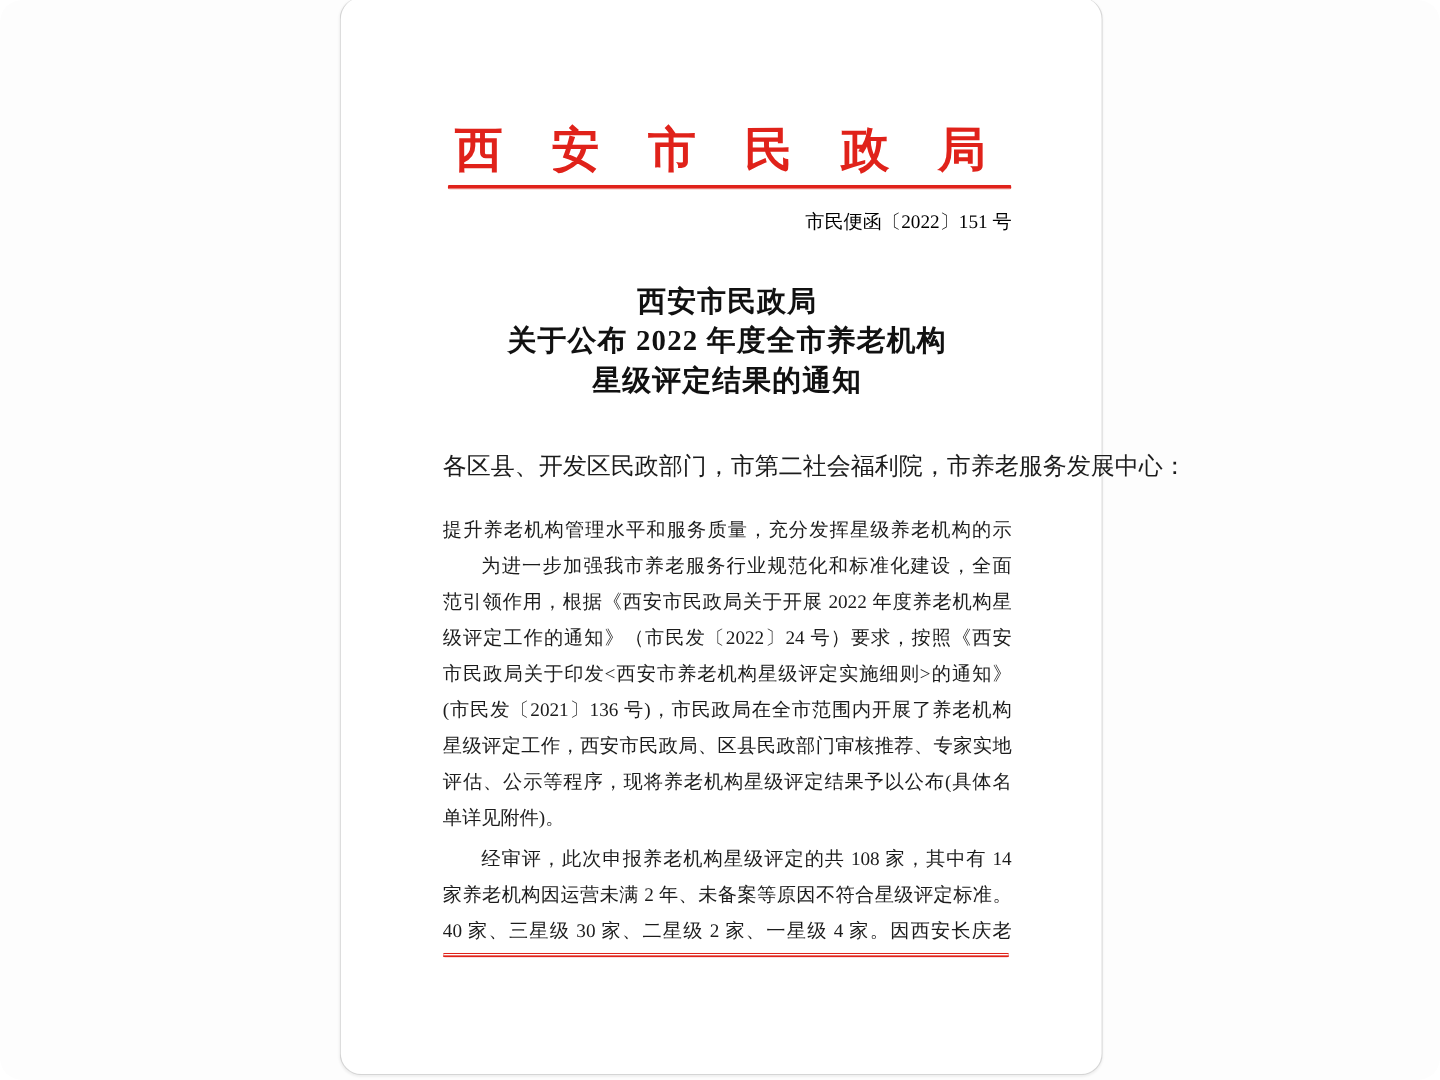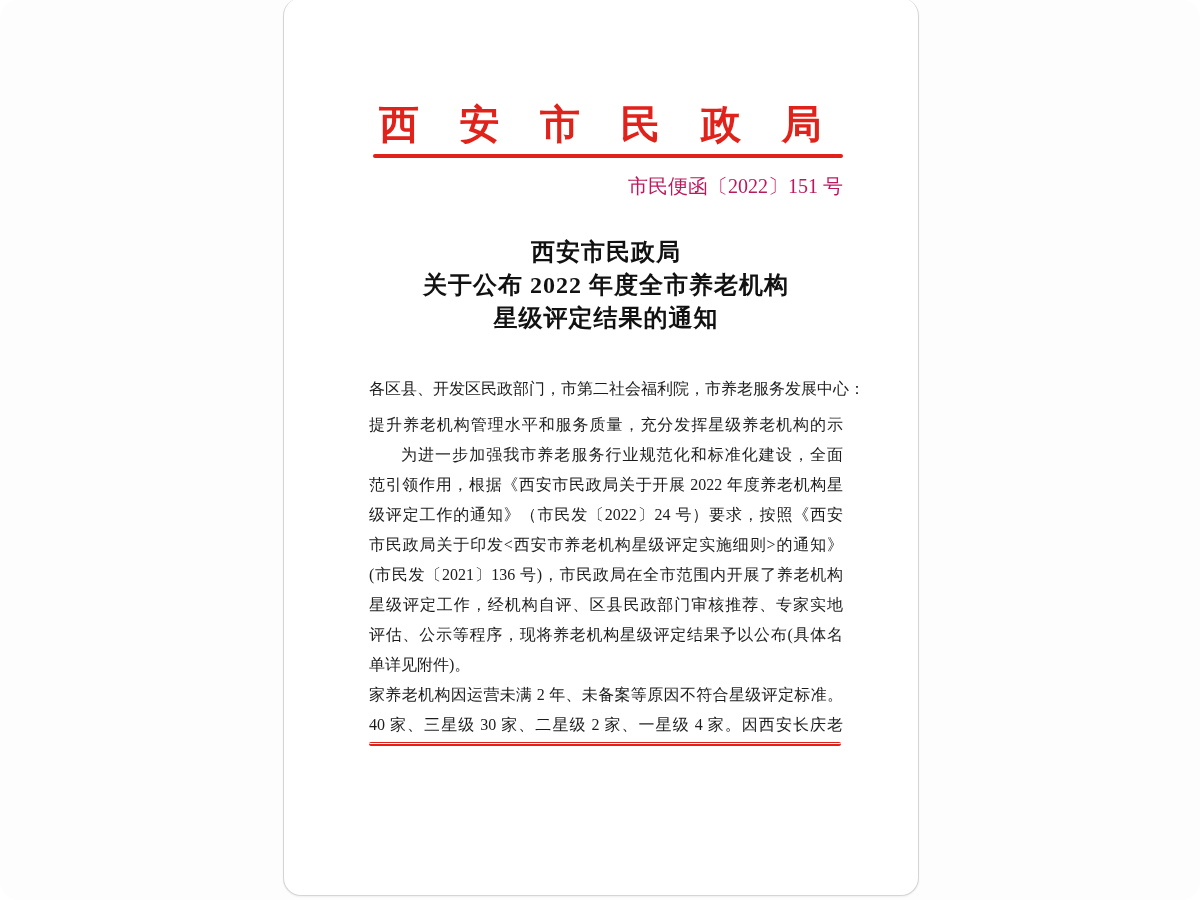--- a/index.html
+++ b/index.html
@@ -29,38 +29,38 @@
   }
   .letterhead-rule{
     position:absolute;left:89px;top:156px;width:470px;height:4px;
     border-top:3px solid var(--red);
     border-bottom:1.5px solid var(--red);
   }
 
   
   .doc-number{
     position:absolute;left:0;top:178px;width:559px;
-    text-align:right;font-size:20px;line-height:20px;color:#be185d;
+    text-align:right;font-size:16px;line-height:20px;color:#000000;
   }
 
   
   .doc-title{
     position:absolute;left:85px;top:238px;width:474px;
     text-align:center;font-weight:700;color:#111;
     font-size:24px;line-height:33px;letter-spacing:1px;
   }
 
   
   .body-block{
     position:absolute;left:85px;top:376px;width:474px;
     font-size:16px;line-height:30px;color:var(--ink);
   }
   .salutation{
-    font-size:16px;letter-spacing:0;
-    margin-bottom:6px;white-space:nowrap;text-align:center;
+    font-size:20px;letter-spacing:0;
+    margin-bottom:24px;white-space:nowrap;text-align:center;
   }
   .bl{white-space:nowrap;overflow:visible;}
   .bl.j{text-align:justify;text-align-last:justify;white-space:normal;}
   .bl.indent{text-indent:32px;}
   .para-gap{margin-top:4px;}
 
   .bottom-rule{
     width:472px;height:4px;margin-top:2px;
     border-top:1.5px solid var(--red);
     border-bottom:2.5px solid var(--red);
@@ -86,23 +86,24 @@
 
     <div class="body-block">
       <div class="salutation">各区县、开发区民政部门，市第二社会福利院，市养老服务发展中心：</div>
 
       <div class="bl j">提升养老机构管理水平和服务质量，充分发挥星级养老机构的示</div>
       <div class="bl j indent">为进一步加强我市养老服务行业规范化和标准化建设，全面</div>
       <div class="bl j">范引领作用，根据《西安市民政局关于开展 2022 年度养老机构星</div>
       <div class="bl j">级评定工作的通知》（市民发〔2022〕24 号）要求，按照《西安</div>
       <div class="bl j">市民政局关于印发&lt;西安市养老机构星级评定实施细则&gt;的通知》</div>
       <div class="bl j">(市民发〔2021〕136 号)，市民政局在全市范围内开展了养老机构</div>
-      <div class="bl j">星级评定工作，经机构自评、区县民政部门审核推荐、专家实地</div>
+      <div class="bl j">星级评定工作，西安市民政局、区县民政部门审核推荐、专家实地</div>
       <div class="bl j">评估、公示等程序，现将养老机构星级评定结果予以公布(具体名</div>
       <div class="bl">单详见附件)。</div>
+      <div class="bl j indent para-gap">经审评，此次申报养老机构星级评定的共 108 家，其中有 14</div>
       <div class="bl j">家养老机构因运营未满 2 年、未备案等原因不符合星级评定标准。</div>
       <div class="bl j">40 家、三星级 30 家、二星级 2 家、一星级 4 家。因西安长庆老</div>
 
       <div class="bottom-rule"></div>
     </div>
 
   </div>
 </div>
 
 </body></html>

